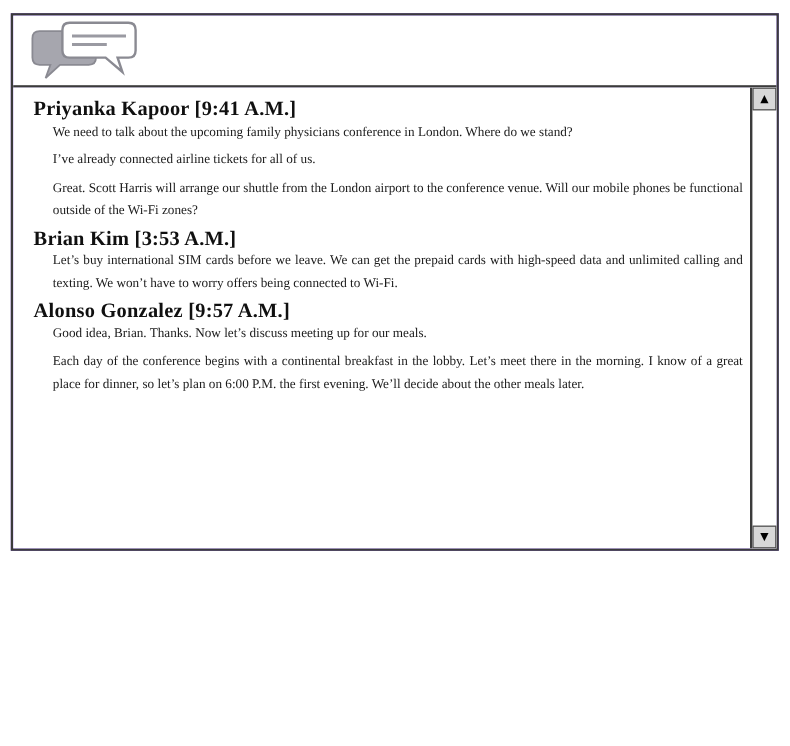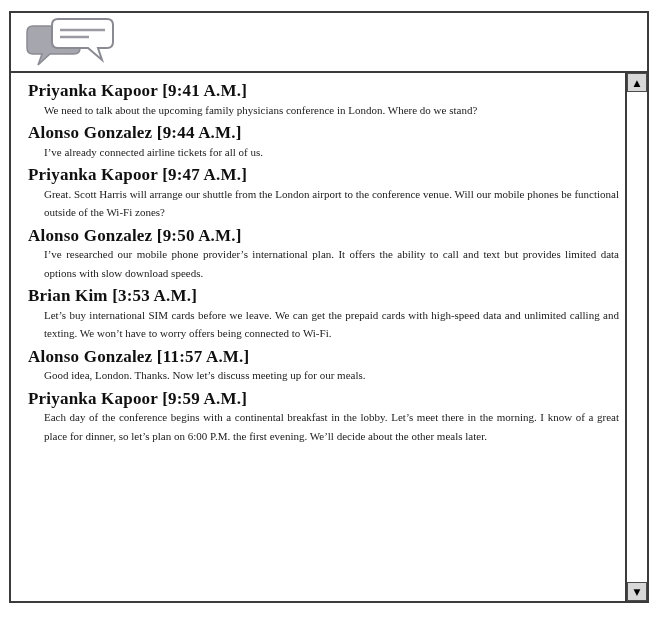--- a/index.html
+++ b/index.html
@@ -5,21 +5,21 @@
   * { margin:0; padding:0; box-sizing:border-box; }
   html,body {
     width:658px; height:622px;
     background:#ffffff;
     font-family:"Liberation Serif", serif;
     position:relative;
     overflow:hidden;
   }
   .window {
     position:absolute; left:9px; top:11px;
-    width:640px; height:592px;
+    width:640px; height:448px;
     border:2px solid #3b3b3b;
     background:#8b5cf6;
   }
   .header {
     height:60px;
     border-bottom:2px solid #3b3b3b;
     display:flex; align-items:center;
     padding-left:14px;
     background:#ffffff;
   }
@@ -88,49 +88,42 @@
 
   <div class="chat-area">
 
     <div class="messages">
       <div class="message">
         <div class="msg-header">Priyanka Kapoor [9:41 A.M.]</div>
         <div class="msg-body">We need to talk about the upcoming family physicians conference in London. Where do we stand?</div>
       </div>
 
       <div class="message">
-        <div class="msg-header">Alonso Gonzalez [9:44 A.M.]</div>
         <div class="msg-body">I’ve already connected airline tickets for all of us.</div>
       </div>
 
       <div class="message">
-        <div class="msg-header">Priyanka Kapoor [9:47 A.M.]</div>
         <div class="msg-body">Great. Scott Harris will arrange our shuttle from the London airport to the conference venue. Will our mobile phones be functional outside of the Wi-Fi zones?</div>
       </div>
 
-      <div class="message">
-        <div class="msg-header">Alonso Gonzalez [9:50 A.M.]</div>
-        <div class="msg-body">I’ve researched our mobile phone provider’s international plan. It offers the ability to call and text but provides limited data options with slow download speeds.</div>
-      </div>
 
       <div class="message">
         <div class="msg-header">Brian Kim [3:53 A.M.]</div>
         <div class="msg-body">Let’s buy international SIM cards before we leave. We can get the prepaid cards with high-speed data and unlimited calling and texting. We won’t have to worry offers being connected to Wi-Fi.</div>
       </div>
 
       <div class="message">
       </div>
 
       <div class="message">
-        <div class="msg-header">Alonso Gonzalez [11:57 A.M.]</div>
-        <div class="msg-body">Good idea, London. Thanks. Now let’s discuss meeting up for our meals.</div>
+        <div class="msg-header">Alonso Gonzalez [9:57 A.M.]</div>
+        <div class="msg-body">Good idea, Brian. Thanks. Now let’s discuss meeting up for our meals.</div>
       </div>
 
       <div class="message">
-        <div class="msg-header">Priyanka Kapoor [9:59 A.M.]</div>
         <div class="msg-body">Each day of the conference begins with a continental breakfast in the lobby. Let’s meet there in the morning. I know of a great place for dinner, so let’s plan on 6:00 P.M. the first evening. We’ll decide about the other meals later.</div>
       </div>
     </div>
 
     <div class="scrollbar">
       <div class="scroll-btn up">
         <span>▲</span>
       </div>
       <div class="scroll-btn down">
         <span>▼</span>

